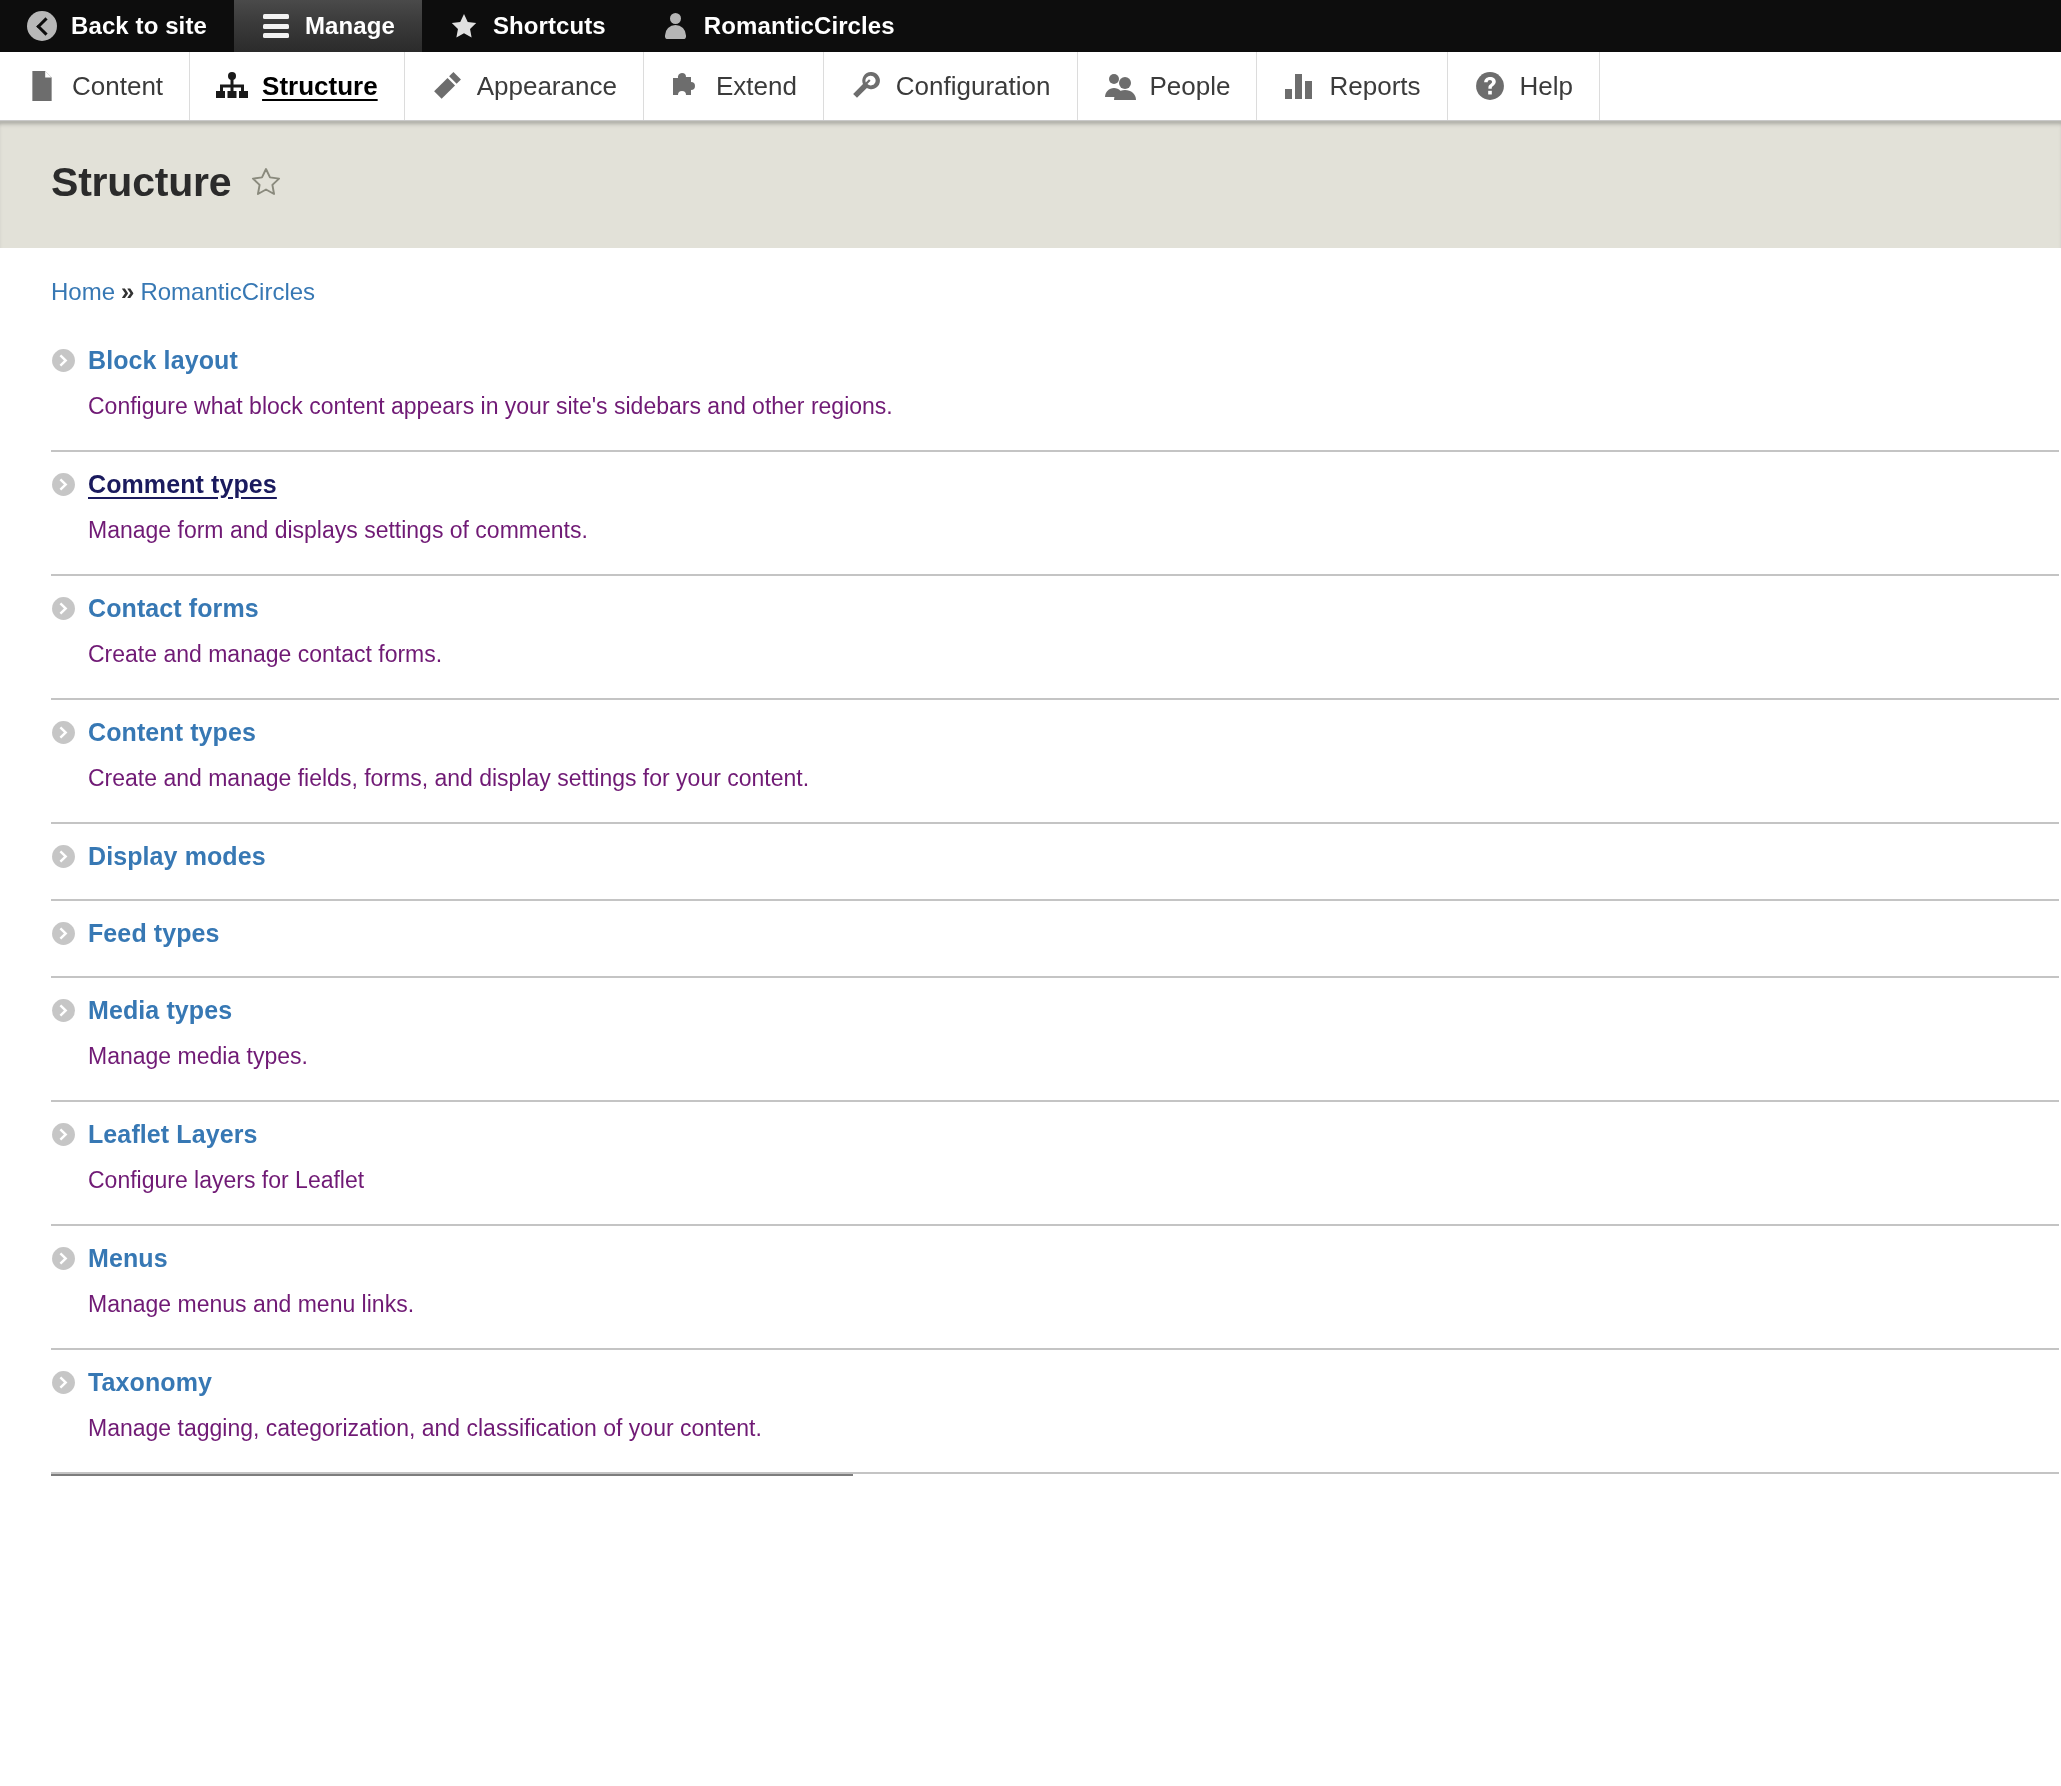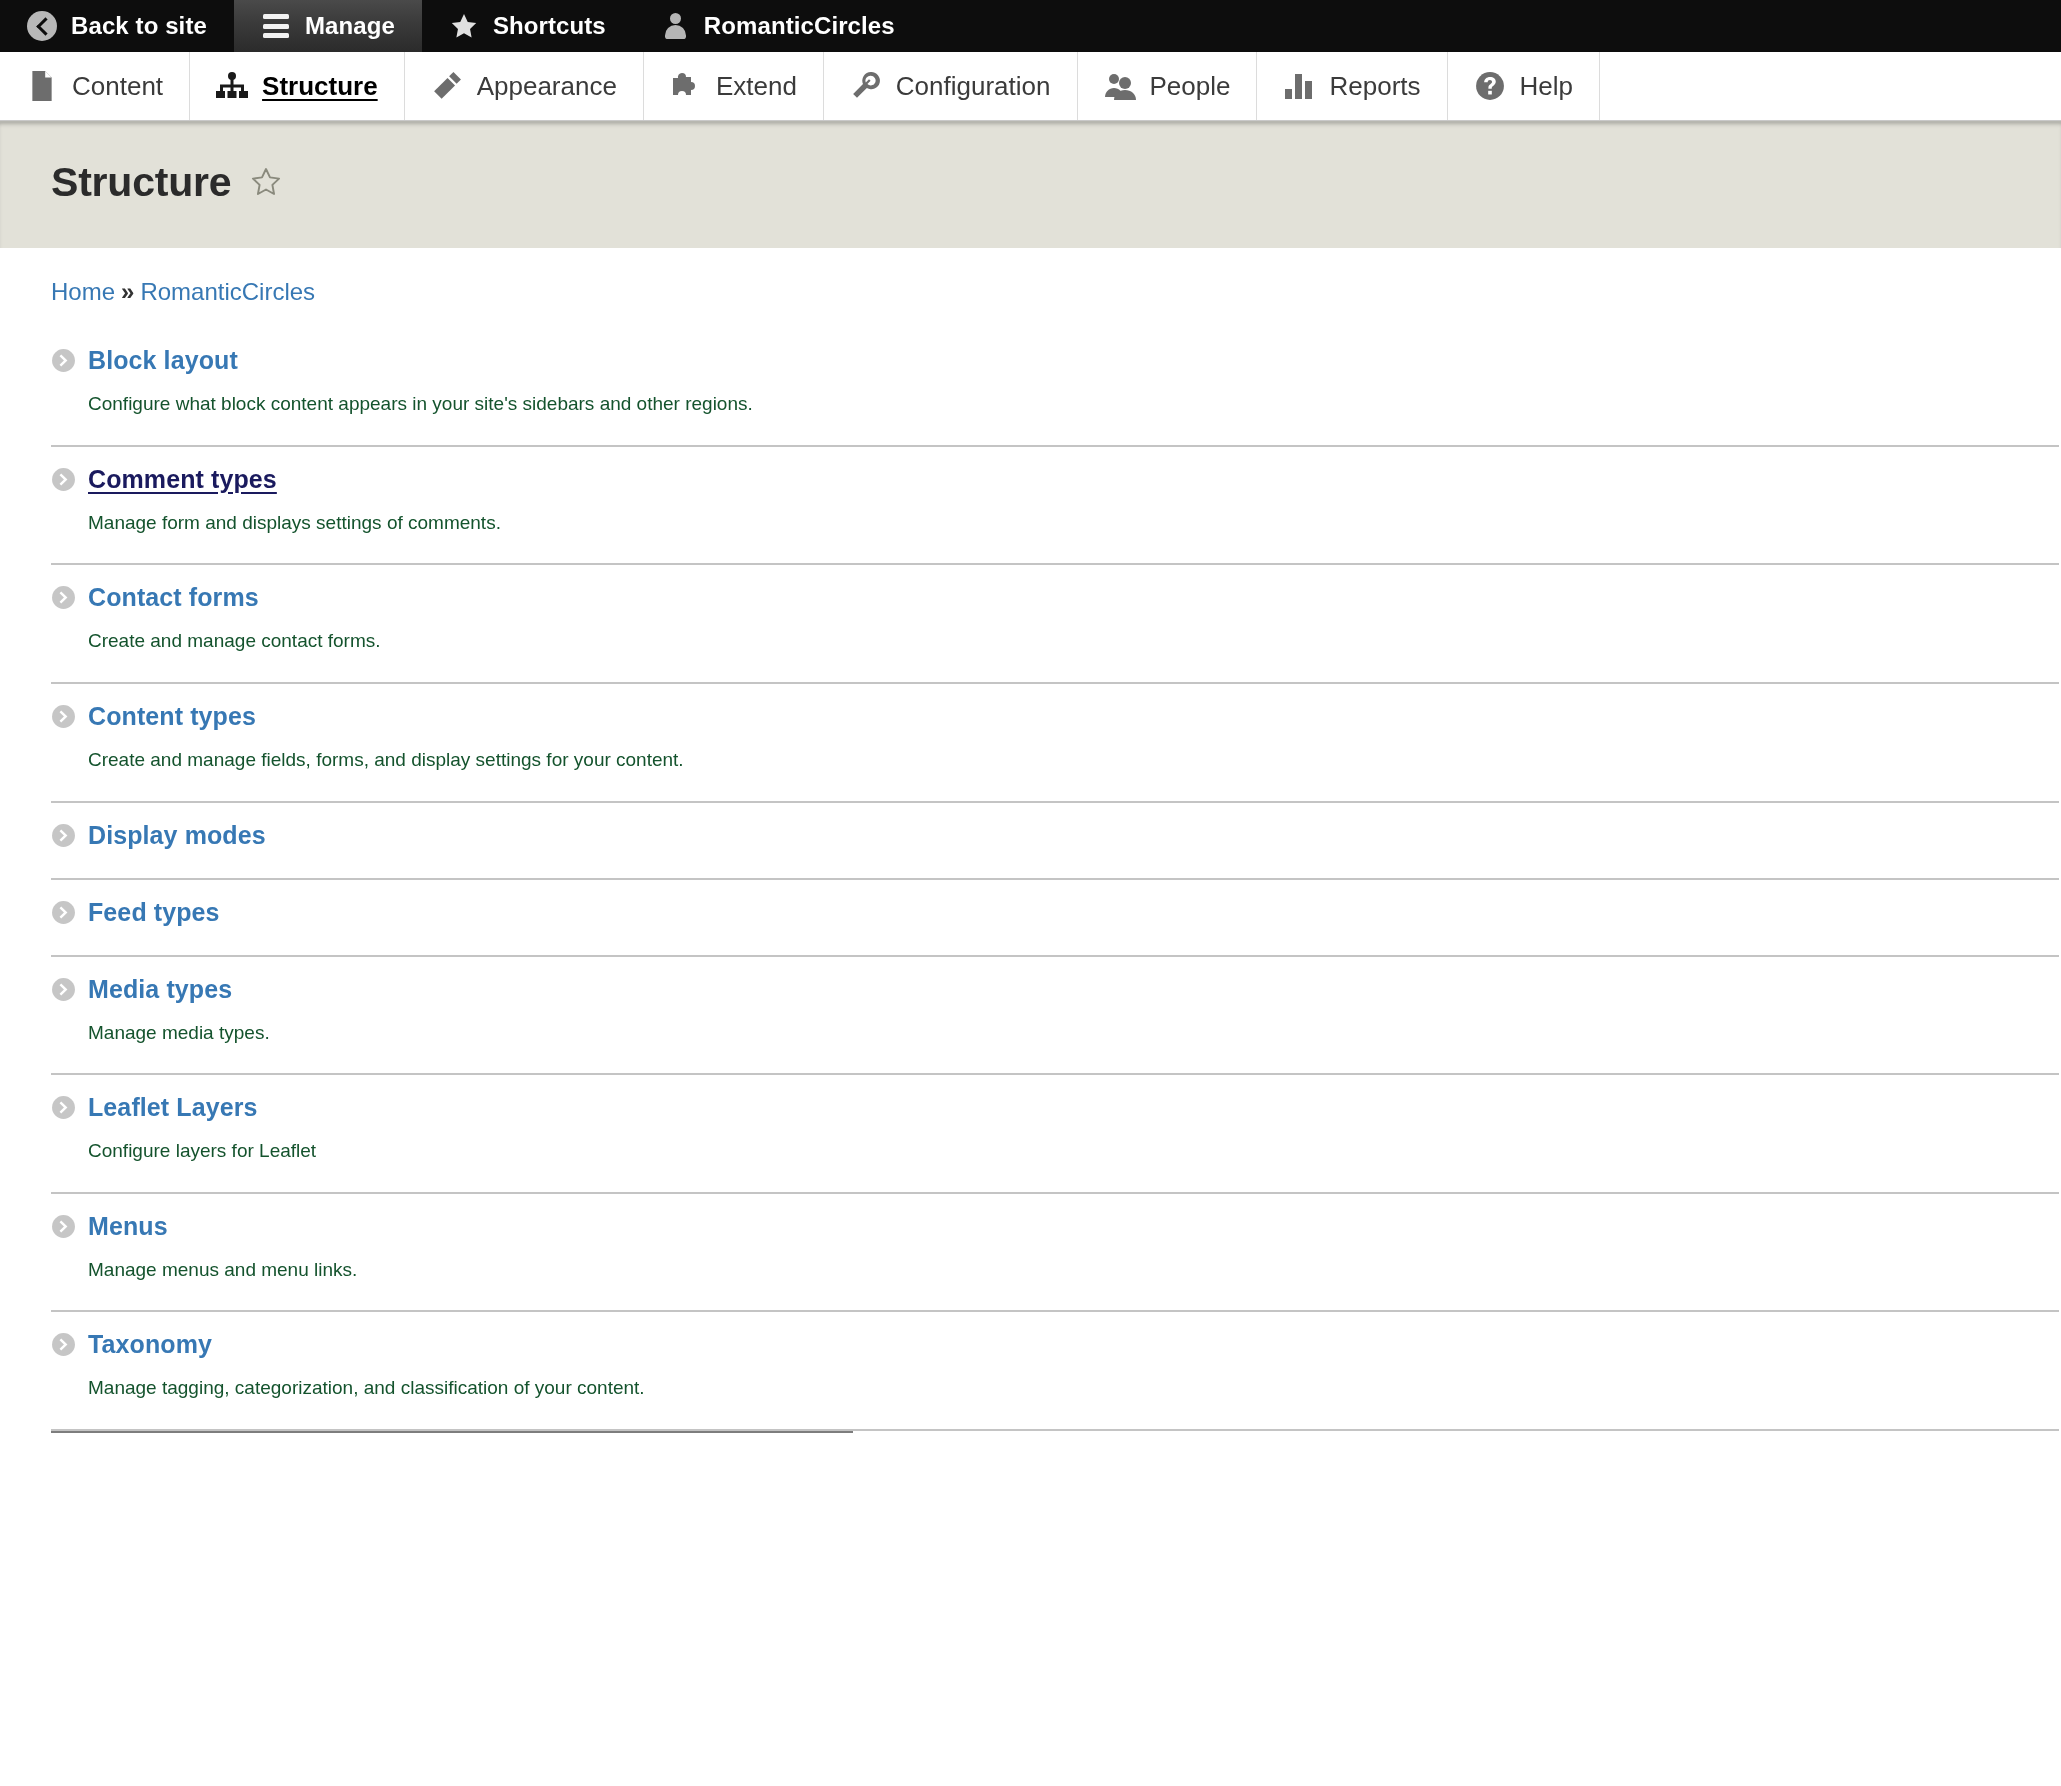--- a/index.html
+++ b/index.html
@@ -177,22 +177,22 @@
     letter-spacing: 0.1px;
     text-align: center;
   }
   .admin-item.hovered .admin-link {
     color: #1a1a5e;
     text-decoration: underline;
     text-underline-offset: 4px;
   }
   .admin-desc {
     margin: 16px 0 0 37px;
-    font-size: 19px;
-    color: #14532d;
+    font-size: 23px;
+    color: #701a75;
     line-height: 1.35;
   }
   
   .bottom-stub {
     margin-left: 51px;
     width: 802px;
     border-bottom: 2px solid #7d7d7d;
     height: 0;
   }
 </style>

